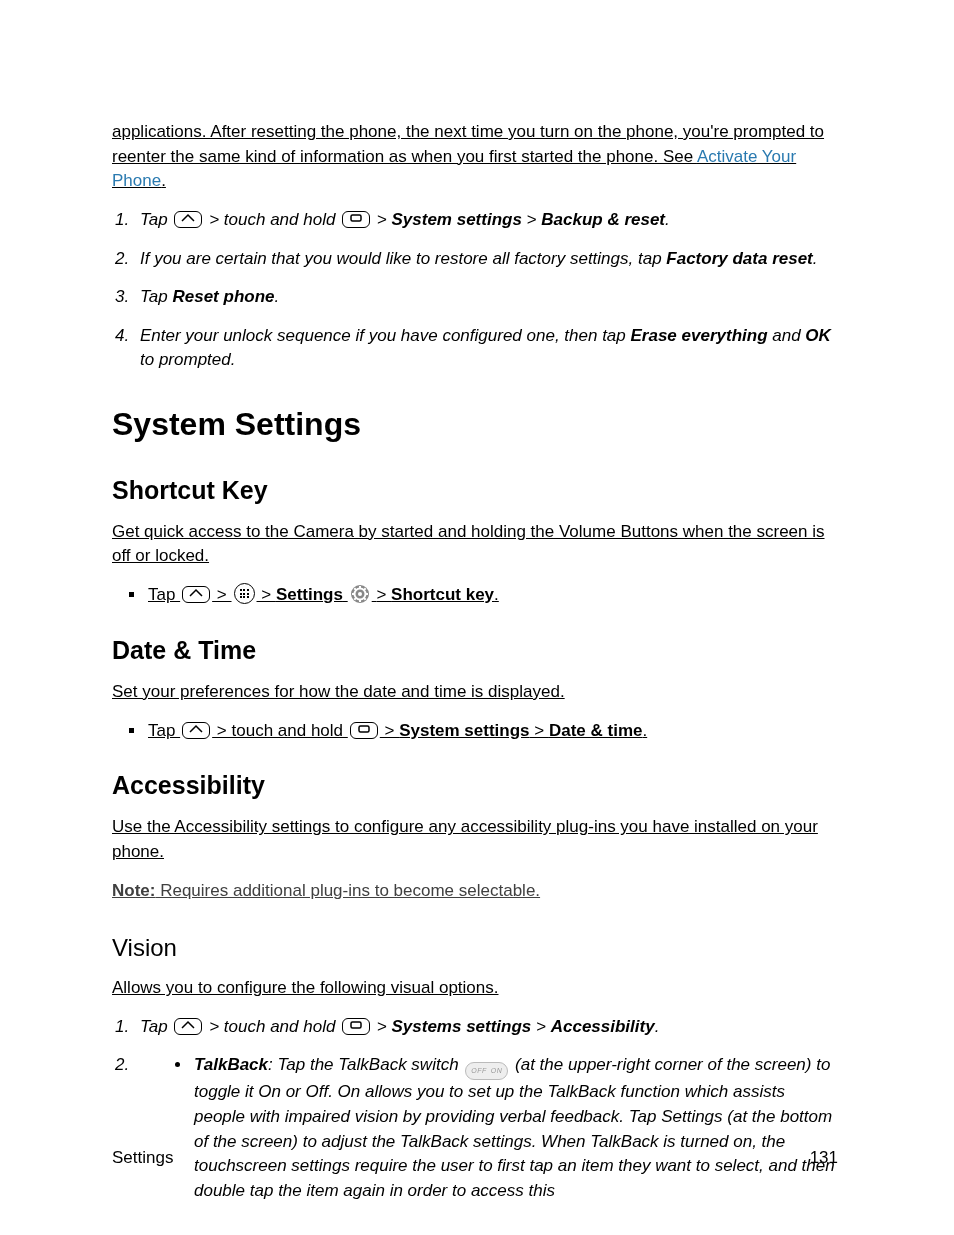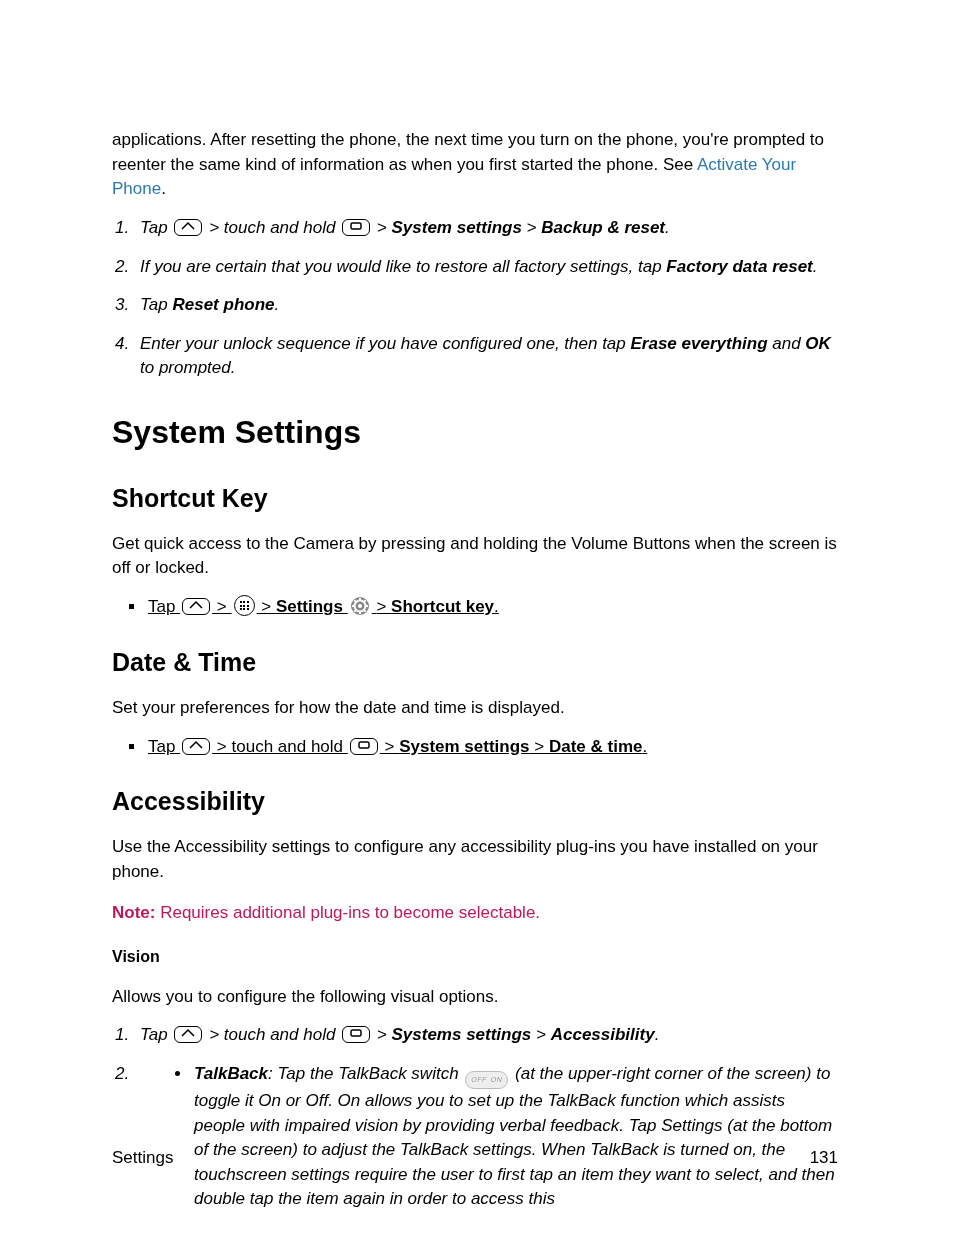--- a/index.html
+++ b/index.html
@@ -11,21 +11,21 @@
     width: 954px;
     height: 1235px;
     position: relative;
     font-family: Arial, Helvetica, sans-serif;
     color: #000;
     box-sizing: border-box;
     padding: 112px 116px 0 112px;
     font-size: 17px;
     line-height: 1.45;
   }
-  p { margin: 16px 0 14px 0; }
+  p { margin: 8px 0 14px 0; text-decoration: underline; }
   ol.top-ol {
     margin: 0 0 18px 0;
     padding-left: 22px;
   }
   ol.top-ol > li {
     padding-left: 6px;
     margin-bottom: 14px;
     font-style: italic;
   }
   ul.sq {
@@ -46,26 +46,26 @@
     font-family: Arial, Helvetica, sans-serif;
     font-weight: 900;
     letter-spacing: 0px;
   }
   h2.sub {
     font-size: 25px;
     margin: 24px 0 12px 0;
     font-weight: 900;
   }
   h3.subsub {
-    font-size: 16px;
-    margin: 20px 0 10px 0;
-    font-weight: bold;
+    font-size: 24px;
+    margin: 28px 0 10px 0;
+    font-weight: normal;
   }
   .link { color: #2a7ab0; }
-  .note { color: #be185d; }
+  .note { color: #404040; }
   strong { font-weight: bold; }
   .footer {
     position: absolute;
     left: 112px;
     right: 116px;
     bottom: 64px;
     display: flex;
     justify-content: space-between;
     font-size: 17px;
   }
@@ -147,21 +147,21 @@
       <span>Tap </span><strong>Reset phone</strong><span>.</span>
     </li>
     <li>
       <span>Enter your unlock sequence if you have configured one, then tap </span><strong>Erase everything</strong><span> and </span><strong>OK</strong><span> to prompted.</span>
     </li>
   </ol>
 
   <h1 class="sec">System Settings</h1>
 
   <h2 class="sub">Shortcut Key</h2>
-  <p>Get quick access to the Camera by pressing and holding the Volume Buttons when the screen is off or locked.</p>
+  <p>Get quick access to the Camera by started and holding the Volume Buttons when the screen is off or locked.</p>
   <ul class="sq">
     <li>
       <span>Tap </span><span class="chip"><svg width="16" height="12" viewBox="0 0 16 12">
             <path d="M2 9 L8 3 L14 9" fill="none" stroke="#000" stroke-width="1.5"></path>
           </svg></span><span> &gt; </span><span class="circ"><span class="dotgrid">
             <span></span>
             <span></span>
             <span></span>
             <span></span>
             <span></span>

